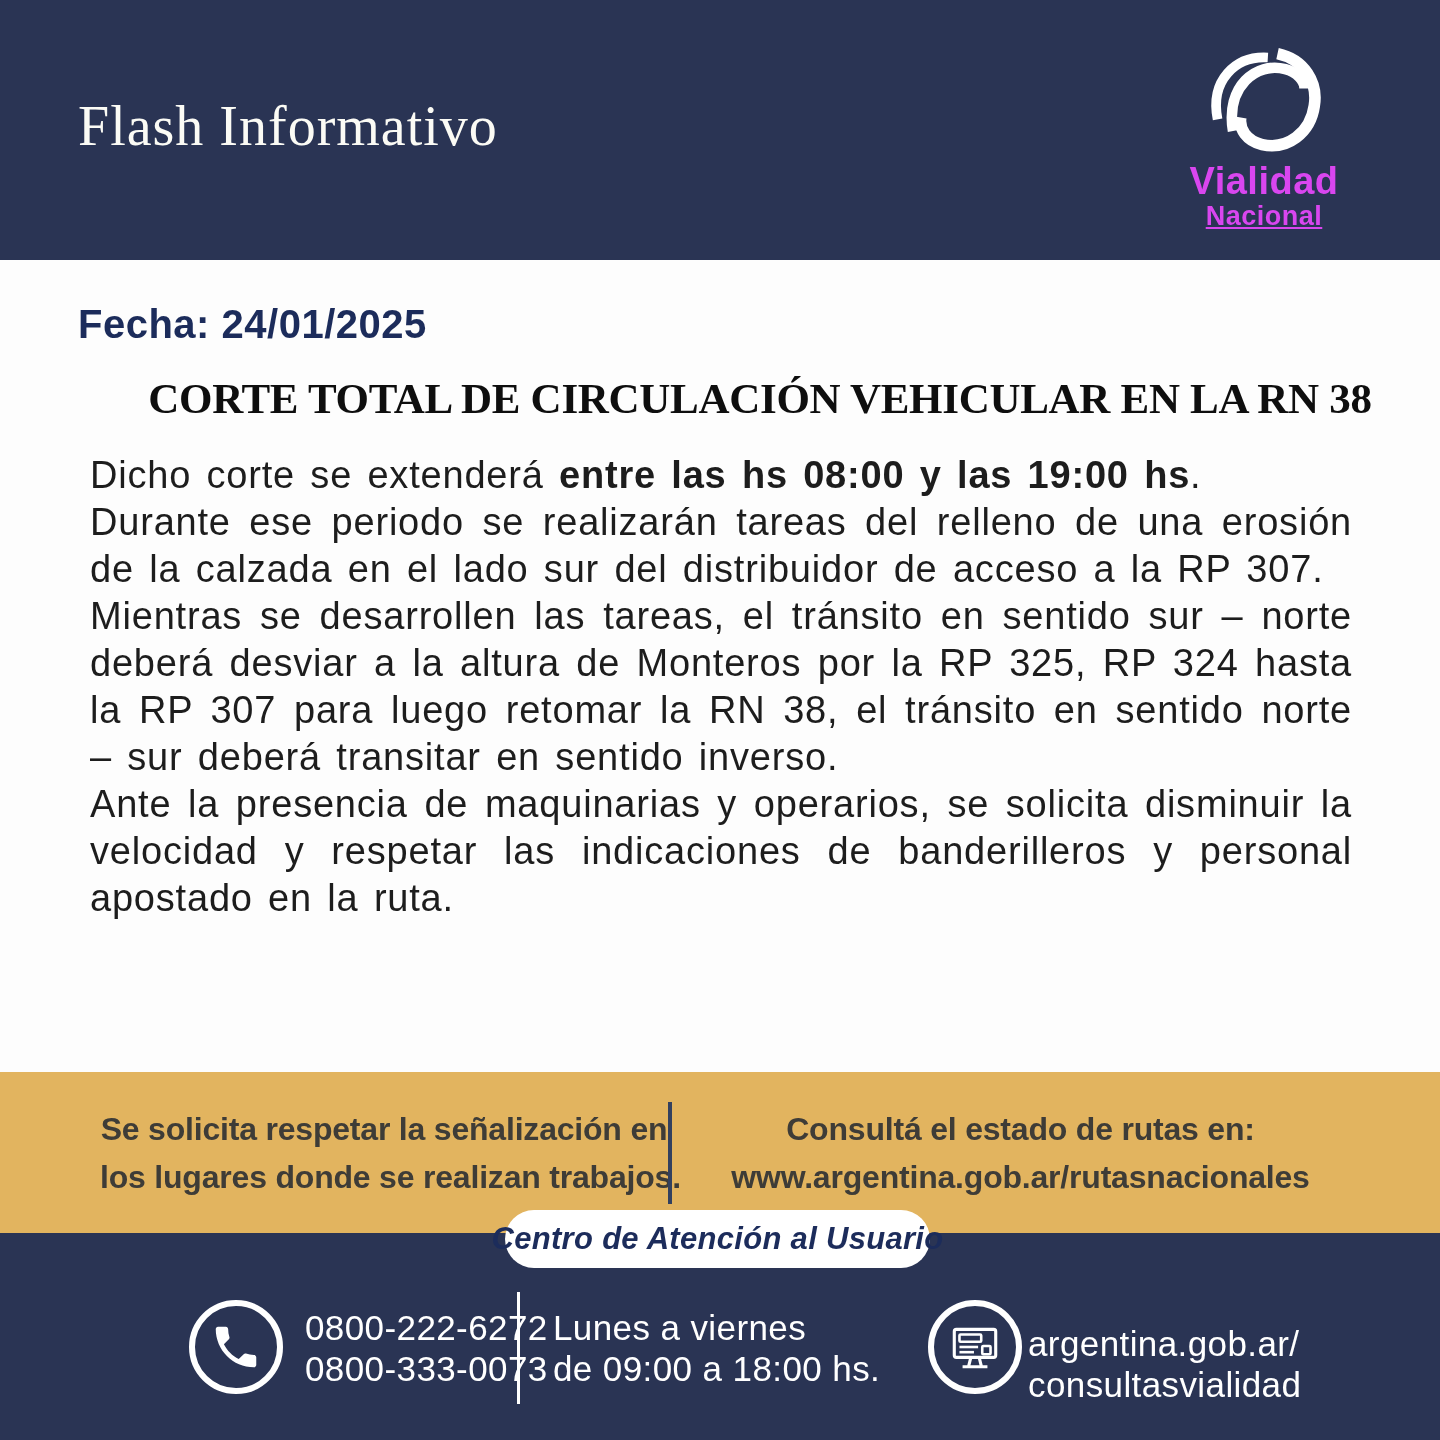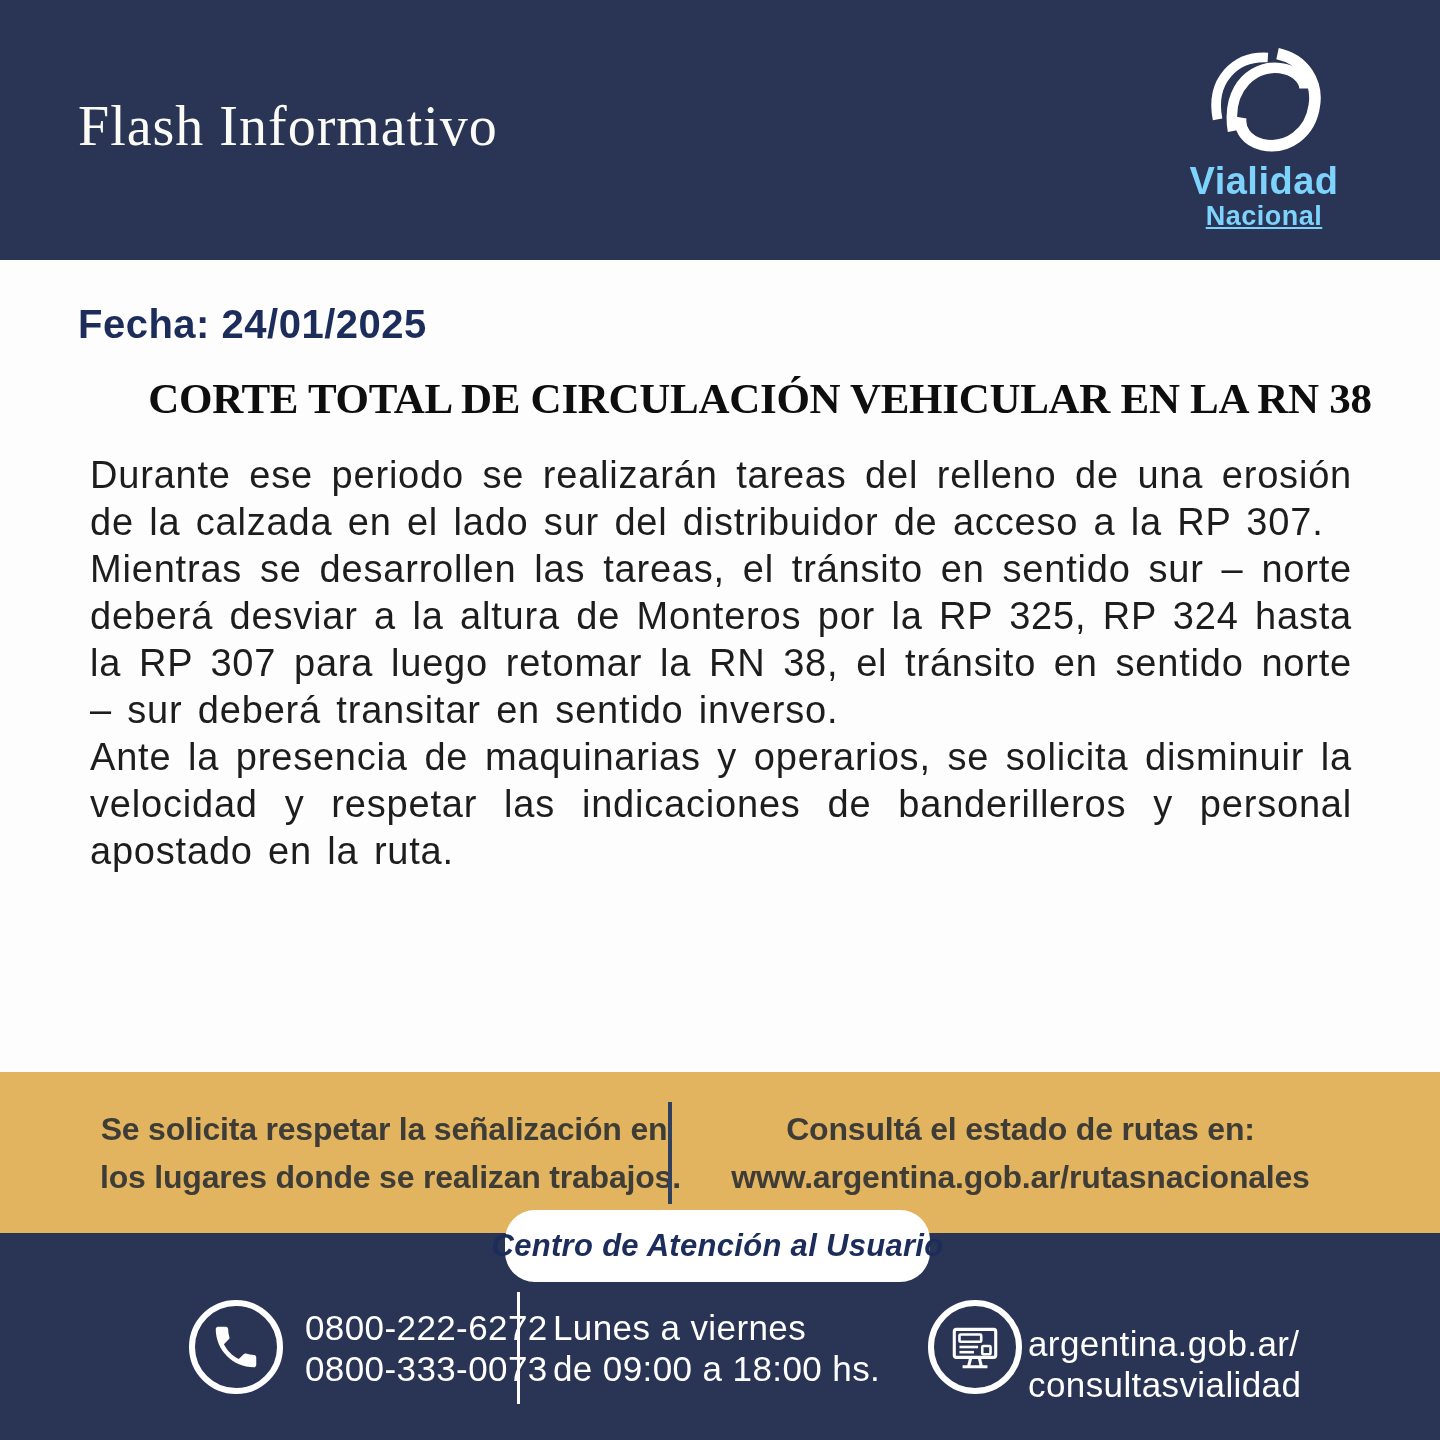--- a/index.html
+++ b/index.html
@@ -7,21 +7,21 @@
     width:1440px;height:1440px;position:relative;overflow:hidden;
     background:#fdfdfd;font-family:"Liberation Sans",sans-serif;
   }
   
   .header{position:absolute;top:0;left:0;width:1440px;height:260px;background:#2a3454;}
   .header-title{
     position:absolute;left:78px;top:94px;
     font-family:"Liberation Serif",serif;font-weight:400;font-size:56px;
     color:#fbfbf5;letter-spacing:1px;white-space:nowrap;
   }
-  .logo{position:absolute;top:44px;right:56px;width:240px;text-align:center;color:#7dd3fc;}
+  .logo{position:absolute;top:44px;right:56px;width:240px;text-align:center;color:#d946ef;}
   .logo svg{display:block;margin:0 auto;}
   .logo-line1{font-size:38px;font-weight:700;letter-spacing:.5px;line-height:1.05;margin-top:2px;}
   .logo-line2{font-size:27px;font-weight:700;letter-spacing:.5px;line-height:1.05;text-decoration:underline;}
   
   .date{
     position:absolute;left:78px;top:302px;
     font-size:40px;font-weight:700;color:#1c2c5b;letter-spacing:.5px;
   }
   .doc-title{
     position:absolute;left:0;top:374px;width:1440px;text-align:center;
@@ -43,21 +43,21 @@
   .gold-left{width:668px;box-sizing:border-box;padding-left:100px;text-align:center;}
   .gold-divider{width:4px;height:102px;background:#32405f;flex:none;}
   .gold-right{flex:1;box-sizing:border-box;padding-right:86px;text-align:center;margin-left:15px;}
   .gold-line{
     font-size:32px;font-weight:700;color:#3e3c37;line-height:48px;letter-spacing:-0.2px;
     white-space:nowrap;
   }
   
   .footer{position:absolute;top:1233px;left:0;width:1440px;height:207px;background:#2a3454;}
   .pill{
-    position:absolute;left:505px;top:1210px;width:425px;height:72px;
+    position:absolute;left:505px;top:1210px;width:425px;height:58px;
     background:#ffffff;border-radius:30px;
     display:flex;align-items:center;justify-content:center;
     font-size:31px;font-weight:700;font-style:italic;color:#1c2c5b;letter-spacing:.3px;
     white-space:nowrap;
   }
   .icon-circle{
     position:absolute;width:94px;height:94px;box-sizing:border-box;
     border:6px solid #ffffff;border-radius:50%;
     display:flex;align-items:center;justify-content:center;
   }
@@ -84,20 +84,21 @@
     </span>
     <div class="logo-line1">Vialidad</div>
     <div class="logo-line2">Nacional</div>
   </div>
 </div>
 
 <div class="date">Fecha: 24/01/2025</div>
 <div class="doc-title">CORTE TOTAL DE CIRCULACIÓN VEHICULAR EN LA RN 38</div>
 
 <div class="body-text">
+  <p><span>Dicho corte se extenderá </span><span class="b">entre las hs 08:00 y las 19:00 hs</span><span>.</span></p>
   <p><span>Durante ese periodo se realizarán tareas del relleno de una erosión de la calzada en el lado sur del distribuidor de acceso a la RP 307.</span></p>
   <p><span>Mientras se desarrollen las tareas, el tránsito en sentido sur – norte deberá desviar a la altura de Monteros por la RP 325, RP 324 hasta la RP 307 para luego retomar la RN 38, el tránsito en sentido norte – sur deberá transitar en sentido inverso.</span></p>
   <p><span>Ante la presencia de maquinarias y operarios, se solicita disminuir la velocidad y respetar las indicaciones de banderilleros y personal apostado en la ruta.</span></p>
 </div>
 
 <div class="gold-band">
   <div class="gold-left">
     <div class="gold-line">Se solicita respetar la señalización en</div>
     <div class="gold-line">los lugares donde se realizan trabajos.</div>
   </div>

